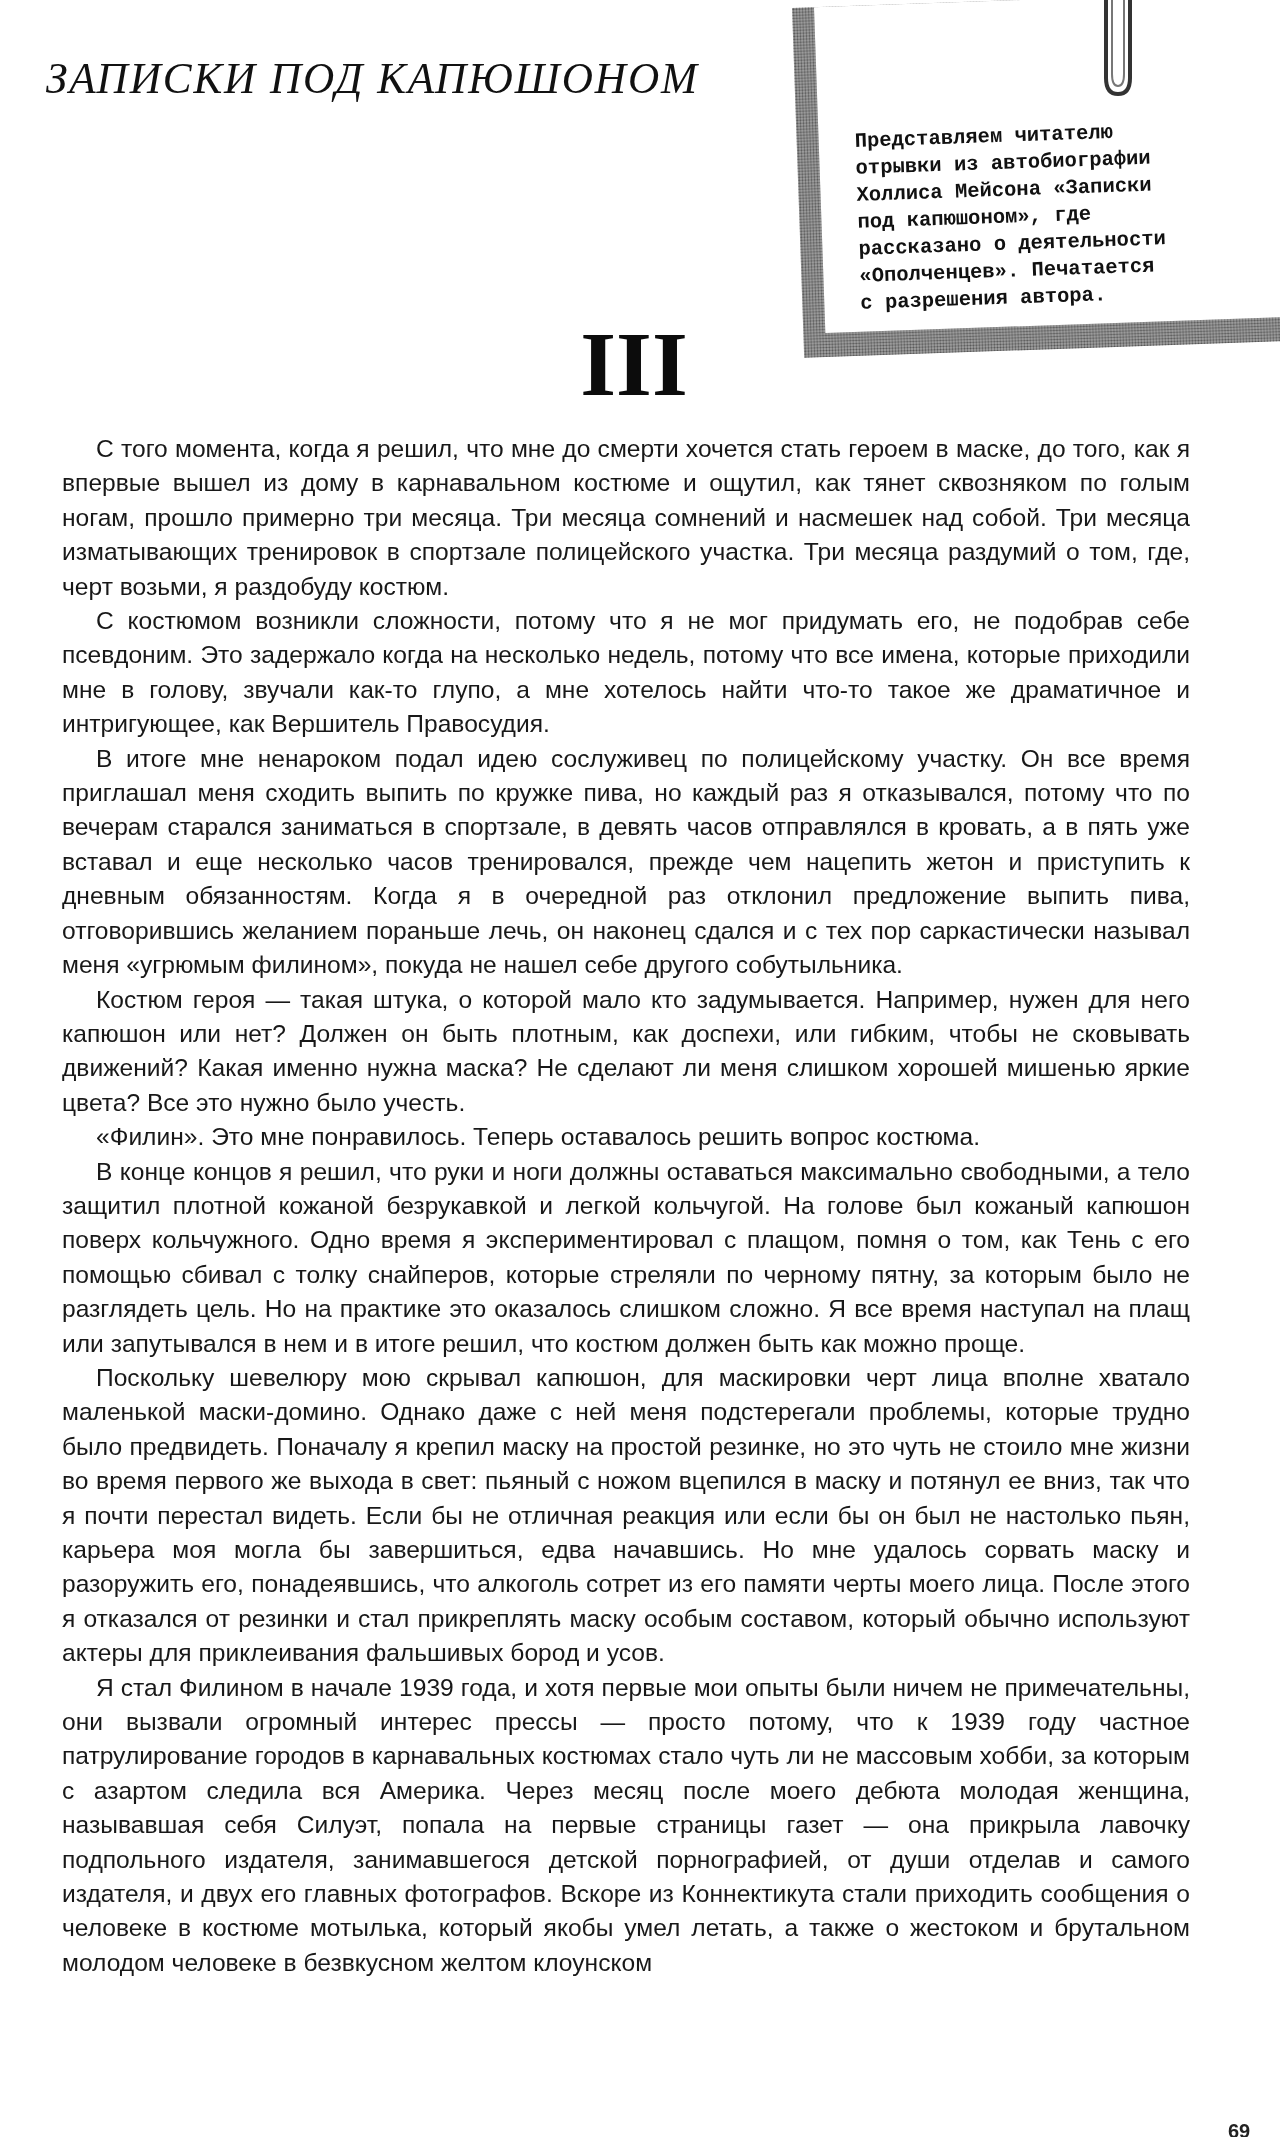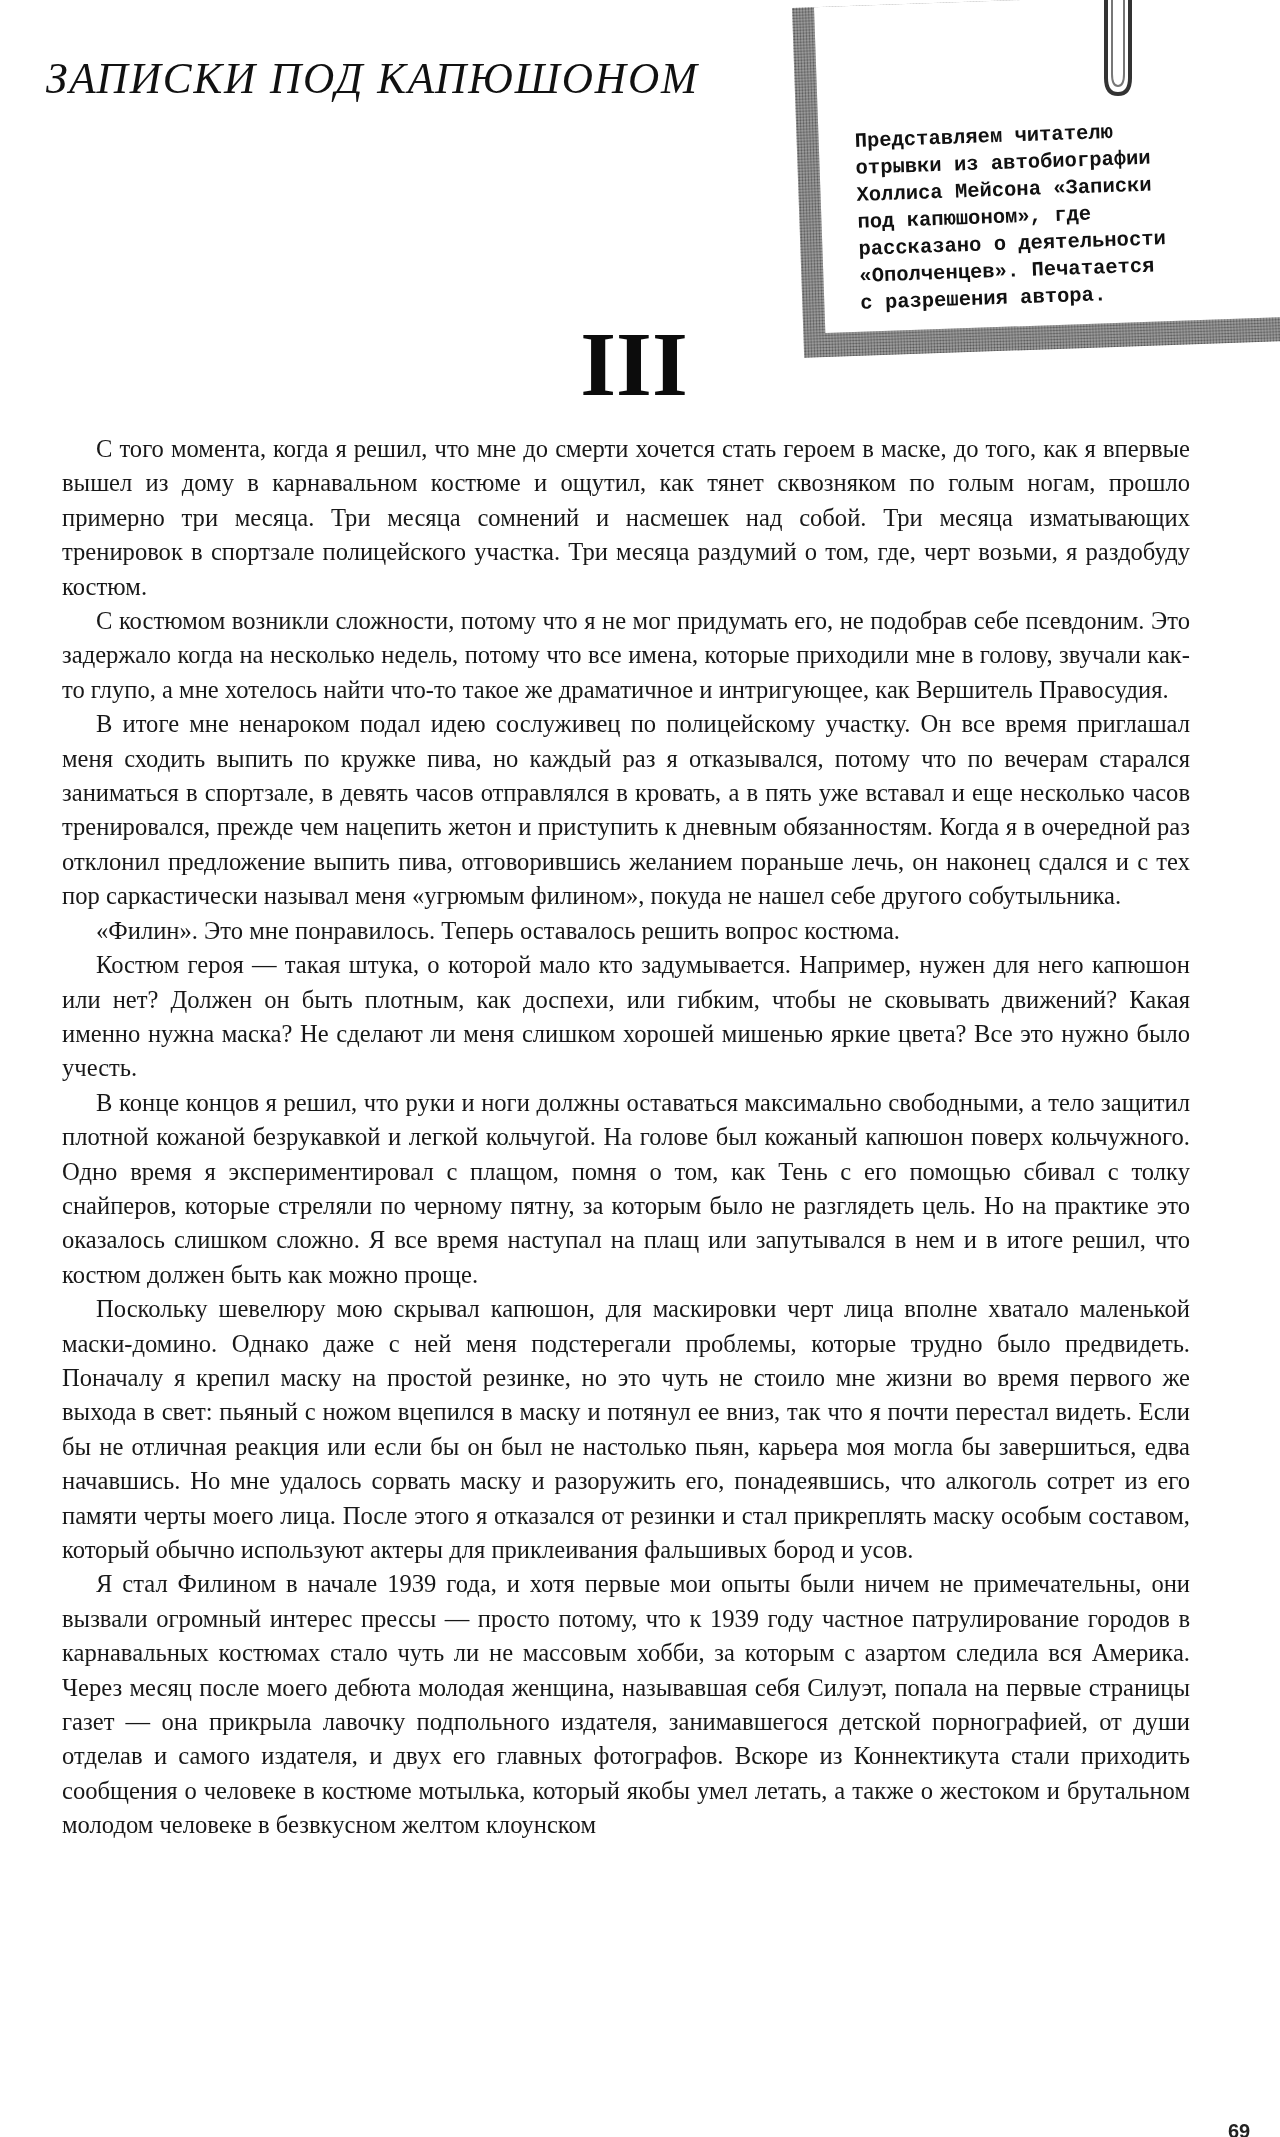--- a/index.html
+++ b/index.html
@@ -42,21 +42,21 @@
 
   .chapter-numeral {
     position:absolute; left:0; top:318px; width:1280px; text-align:center;
     font-family:"Liberation Serif", serif; font-weight:bold;
     font-size:92px; line-height:92px; color:#0c0c0c;
     transform:translateX(-6px);
   }
 
   .body-text {
     position:absolute; left:62px; top:432px; width:1128px;
-    font-family:Liberation Serif, serif; font-size:24.6px; line-height:34.4px;
+    font-family:Liberation Sans, sans-serif; font-size:24.6px; line-height:34.4px;
     text-align:justify; color:#181818;
   }
   .body-text p { margin:0; text-indent:34px; }
 
   .page-number {
     position:absolute; left:1228px; top:2120px;
     font-family:"Liberation Sans", sans-serif; font-weight:bold; font-size:20px; color:#222;
   }
 </style>
 </head>
@@ -81,20 +81,20 @@
   <path d="M8 0 L8 88 Q8 104 20 104 Q32 104 32 88 L32 0" fill="none" stroke="#333" stroke-width="4"></path>
   <path d="M14 0 L14 84 Q14 96 20 96 Q26 96 26 84 L26 10" fill="none" stroke="#777" stroke-width="2"></path>
 </svg>
 
 <div class="chapter-numeral">III</div>
 
 <div class="body-text">
   <p>С того момента, когда я решил, что мне до смерти хочется стать героем в маске, до того, как я впервые вышел из дому в карнавальном костюме и ощутил, как тянет сквозняком по голым ногам, прошло примерно три месяца. Три месяца сомнений и насмешек над собой. Три месяца изматывающих тренировок в спортзале полицейского участка. Три месяца раздумий о том, где, черт возьми, я раздобуду костюм.</p>
   <p>С костюмом возникли сложности, потому что я не мог придумать его, не подобрав себе псевдоним. Это задержало когда на несколько недель, потому что все имена, которые приходили мне в голову, звучали как-то глупо, а мне хотелось найти что-то такое же драматичное и интригующее, как Вершитель Правосудия.</p>
   <p>В итоге мне ненароком подал идею сослуживец по полицейскому участку. Он все время приглашал меня сходить выпить по кружке пива, но каждый раз я отказывался, потому что по вечерам старался заниматься в спортзале, в девять часов отправлялся в кровать, а в пять уже вставал и еще несколько часов тренировался, прежде чем нацепить жетон и приступить к дневным обязанностям. Когда я в очередной раз отклонил предложение выпить пива, отговорившись желанием пораньше лечь, он наконец сдался и с тех пор саркастически называл меня «угрюмым филином», покуда не нашел себе другого собутыльника.</p>
+  <p>Костюм героя — такая штука, о которой мало кто задумывается. Например, нужен для него капюшон или нет? Должен он быть плотным, как доспехи, или гибким, чтобы не сковывать движений? Какая именно нужна маска? Не сделают ли меня слишком хорошей мишенью яркие цвета? Все это нужно было учесть.</p>
   <p>«Филин». Это мне понравилось. Теперь оставалось решить вопрос костюма.</p>
-  <p>Костюм героя — такая штука, о которой мало кто задумывается. Например, нужен для него капюшон или нет? Должен он быть плотным, как доспехи, или гибким, чтобы не сковывать движений? Какая именно нужна маска? Не сделают ли меня слишком хорошей мишенью яркие цвета? Все это нужно было учесть.</p>
   <p>В конце концов я решил, что руки и ноги должны оставаться максимально свободными, а тело защитил плотной кожаной безрукавкой и легкой кольчугой. На голове был кожаный капюшон поверх кольчужного. Одно время я экспериментировал с плащом, помня о том, как Тень с его помощью сбивал с толку снайперов, которые стреляли по черному пятну, за которым было не разглядеть цель. Но на практике это оказалось слишком сложно. Я все время наступал на плащ или запутывался в нем и в итоге решил, что костюм должен быть как можно проще.</p>
   <p>Поскольку шевелюру мою скрывал капюшон, для маскировки черт лица вполне хватало маленькой маски-домино. Однако даже с ней меня подстерегали проблемы, которые трудно было предвидеть. Поначалу я крепил маску на простой резинке, но это чуть не стоило мне жизни во время первого же выхода в свет: пьяный с ножом вцепился в маску и потянул ее вниз, так что я почти перестал видеть. Если бы не отличная реакция или если бы он был не настолько пьян, карьера моя могла бы завершиться, едва начавшись. Но мне удалось сорвать маску и разоружить его, понадеявшись, что алкоголь сотрет из его памяти черты моего лица. После этого я отказался от резинки и стал прикреплять маску особым составом, который обычно используют актеры для приклеивания фальшивых бород и усов.</p>
   <p>Я стал Филином в начале 1939 года, и хотя первые мои опыты были ничем не примечательны, они вызвали огромный интерес прессы — просто потому, что к 1939 году частное патрулирование городов в карнавальных костюмах стало чуть ли не массовым хобби, за которым с азартом следила вся Америка. Через месяц после моего дебюта молодая женщина, называвшая себя Силуэт, попала на первые страницы газет — она прикрыла лавочку подпольного издателя, занимавшегося детской порнографией, от души отделав и самого издателя, и двух его главных фотографов. Вскоре из Коннектикута стали приходить сообщения о человеке в костюме мотылька, который якобы умел летать, а также о жестоком и брутальном молодом человеке в безвкусном желтом клоунском</p>
 </div>
 
 <div class="page-number">69</div>
 
 </body></html>

